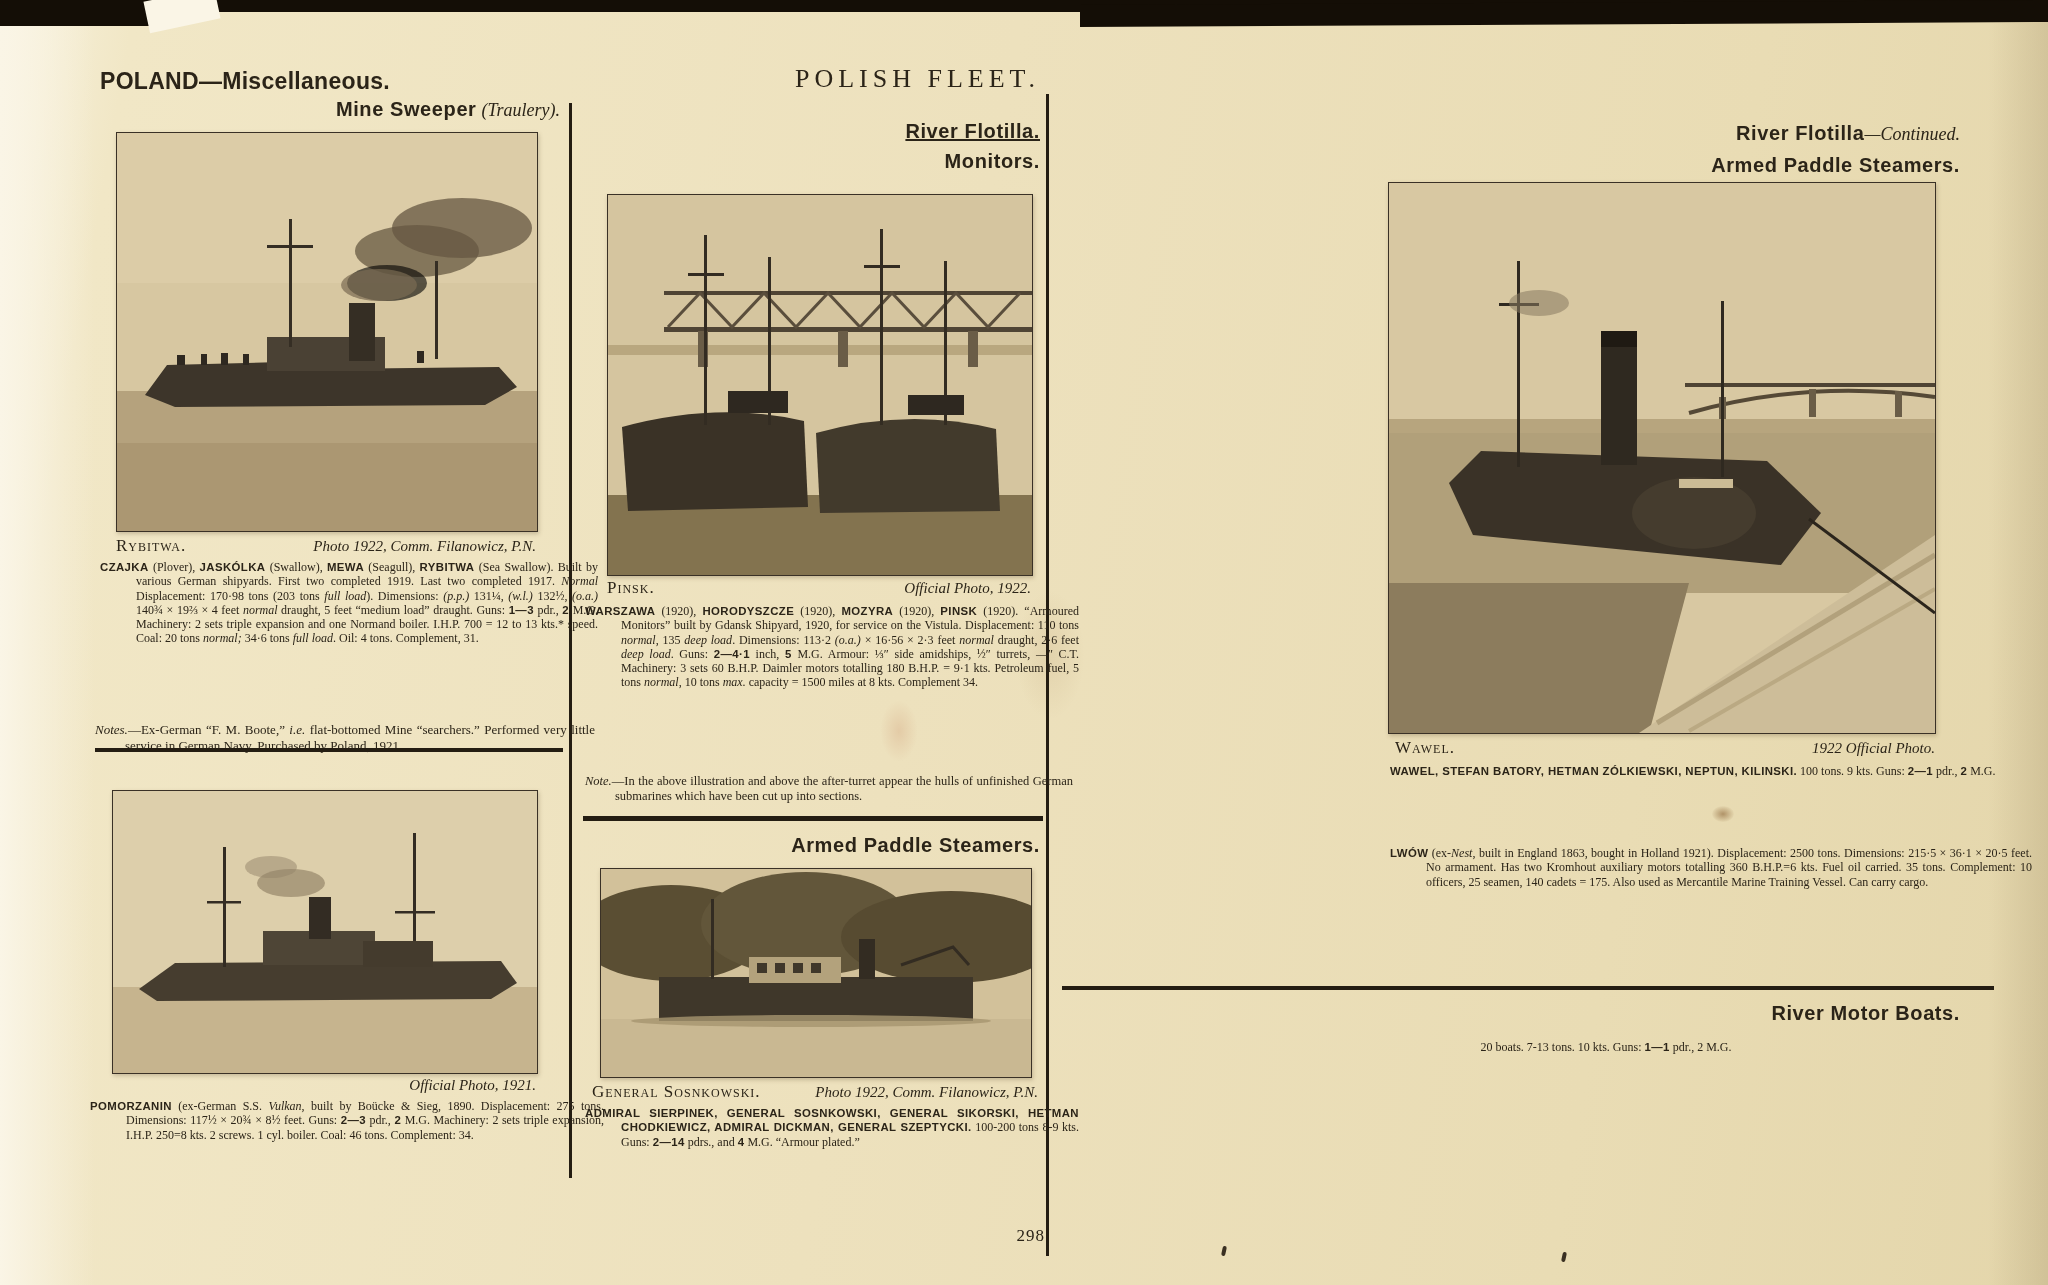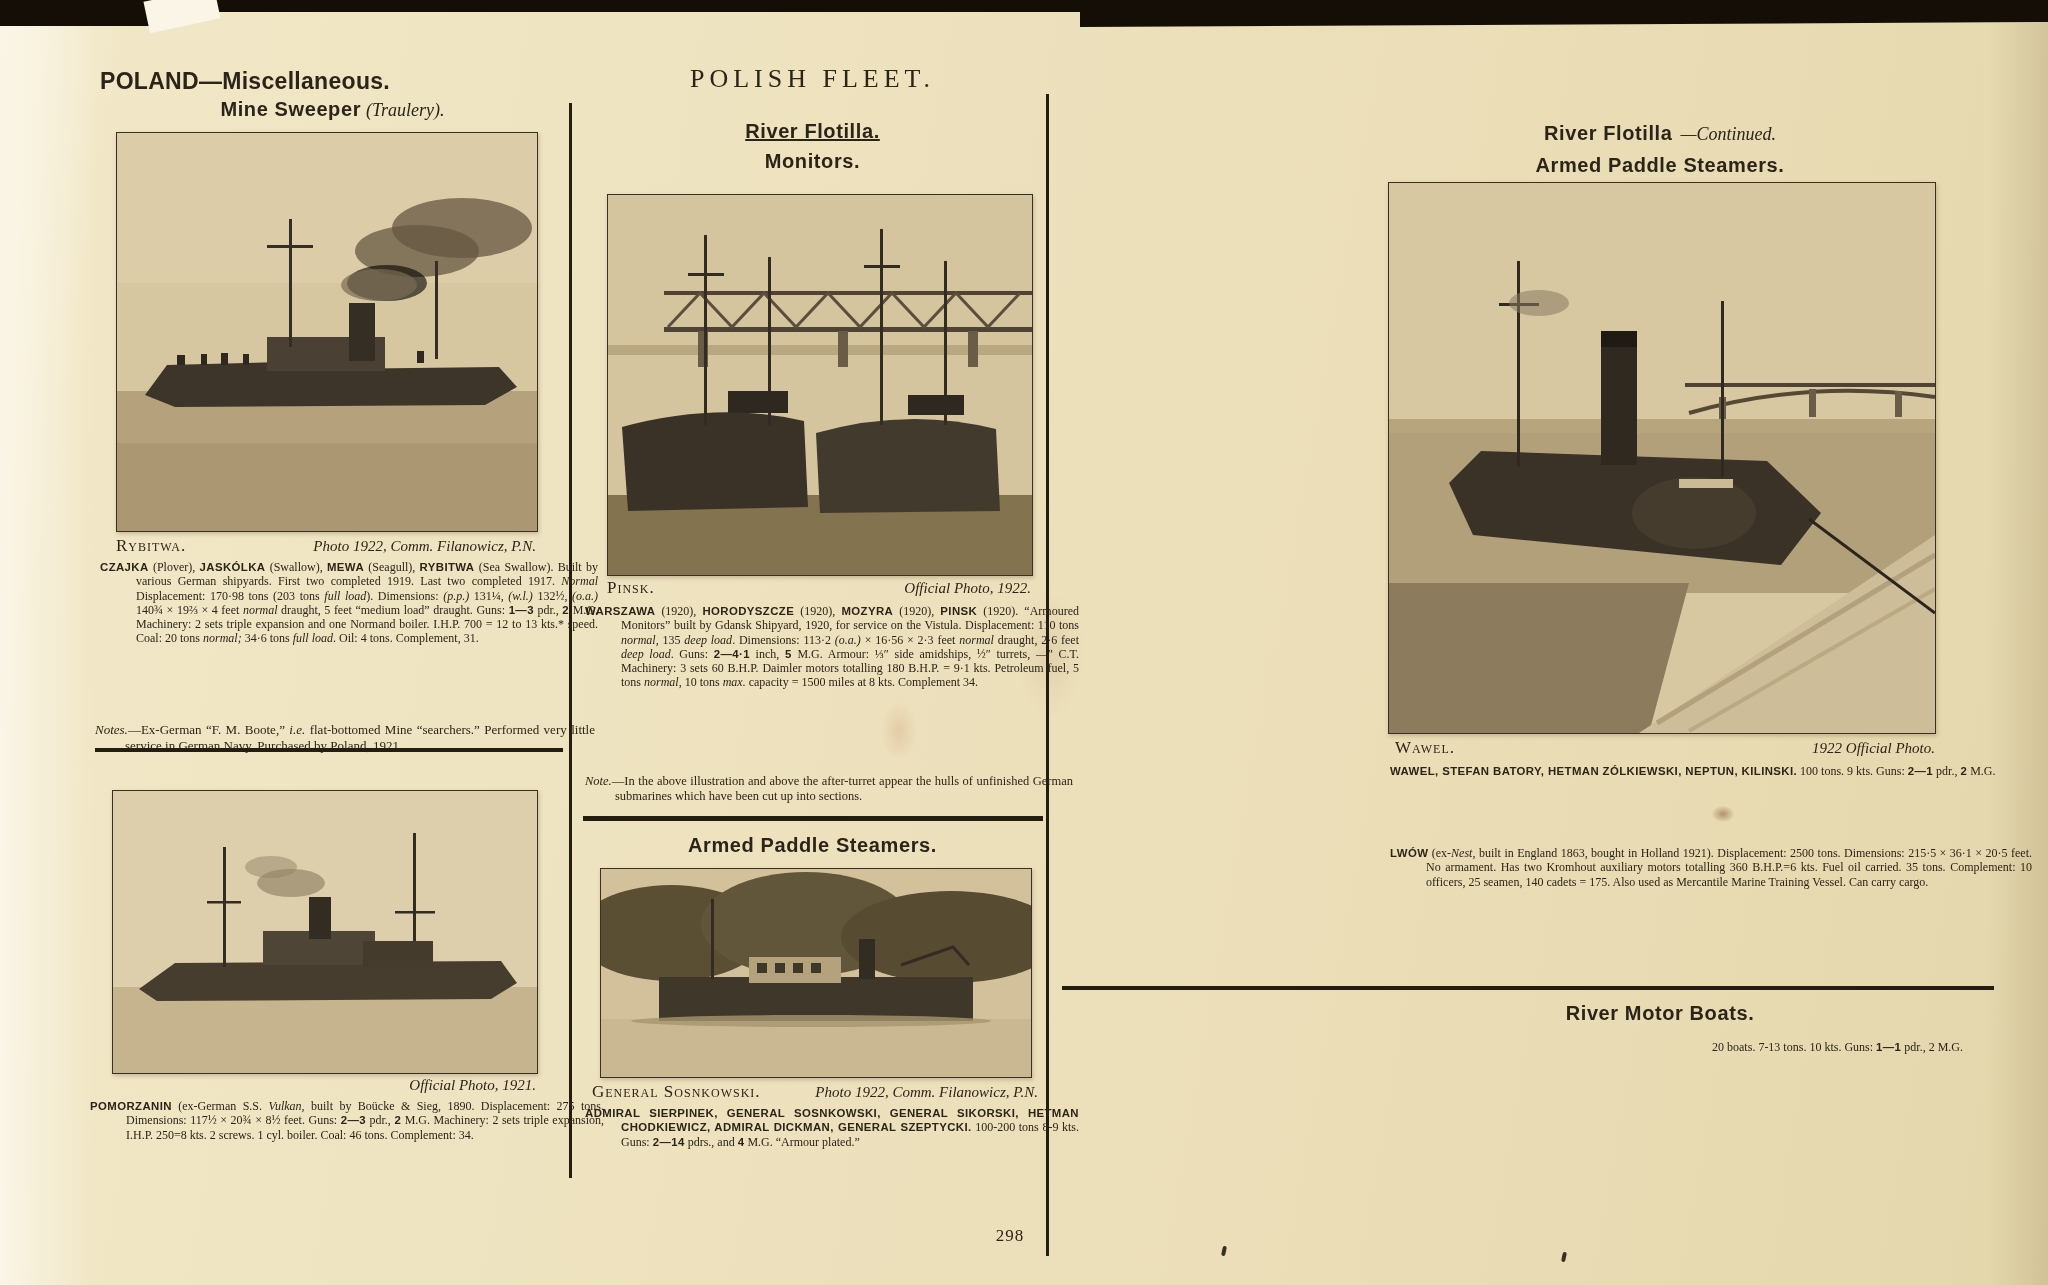--- a/index.html
+++ b/index.html
@@ -10,21 +10,21 @@
   }
   .edge-light{position:absolute;left:0;top:0;width:95px;height:100%;
     background:linear-gradient(to right,#faf5e6 0%,rgba(250,245,230,0) 100%);}
   .edge-dark{position:absolute;right:0;top:0;width:60px;height:100%;
     background:linear-gradient(to left,rgba(120,100,60,.18),rgba(120,100,60,0));}
   .scan-bar{position:absolute;background:#140e06;}
   .scan-notch{position:absolute;background:#faf5e6;}
   .vrule{position:absolute;width:3px;background:#241d12;}
   .hrule{position:absolute;background:#241d12;}
   .abs{position:absolute;}
-  .center{text-align:center;}
+  .center{text-align:right;}
   .header-left{font-family:"Liberation Sans","DejaVu Sans",sans-serif;font-weight:700;font-size:23px;letter-spacing:.3px;}
   .fleet-title{font-size:26px;letter-spacing:5px;}
   .sec-title{font-size:20px;}
   .h-bold{font-family:"Liberation Sans","DejaVu Sans",sans-serif;font-weight:700;letter-spacing:.6px;}
   .h-note{font-style:italic;font-size:18px;margin-left:5px;}
   .photo{position:absolute;border:1px solid #3a3126;background:#cfbf9b;overflow:hidden;
     box-shadow:0 0 0 2px rgba(240,230,200,.55) inset, 1px 2px 4px rgba(80,60,30,.25);}
   .photo svg{display:block;}
   .cap-row{position:absolute;display:flex;justify-content:space-between;align-items:baseline;}
   .cap-name{font-variant:small-caps;font-size:17px;letter-spacing:1px;}
@@ -187,21 +187,21 @@
   </div>
   <div class="cap-row" style="left:592px;top:1082px;width:446px;">
     <span class="cap-name">General Sosnkowski.</span>
     <span class="cap-credit">Photo 1922, Comm. Filanowicz, P.N.</span>
   </div>
   <div class="para" style="left:585px;top:1106px;width:458px;"><span class="s-b">ADMIRAL SIERPINEK, GENERAL SOSNKOWSKI, GENERAL SIKORSKI, HETMAN CHODKIEWICZ, ADMIRAL DICKMAN, GENERAL SZEPTYCKI.</span><span class="s-n"> 100-200 tons  8-9 kts.  Guns: </span><span class="s-b">2—14</span><span class="s-n"> pdrs., and </span><span class="s-b">4</span><span class="s-n"> M.G. “Armour plated.”</span></div>
 
   <div class="abs page-number center" style="left:975px;top:1226px;width:70px;">298</div>
 
   <div class="abs sec-title center" style="left:1360px;top:122px;width:600px;">
-    <span class="h-bold">River Flotilla</span><span class="h-note" style="margin-left:8px;">—Continued.</span>
+    <span class="h-bold">River Flotilla</span><span class="h-note" style="margin-left:0;">—Continued.</span>
   </div>
   <div class="abs sec-title center" style="left:1360px;top:154px;width:600px;">
     <span class="h-bold">Armed Paddle Steamers.</span>
   </div>
 
   <div class="photo" style="left:1388px;top:182px;width:546px;height:550px;">
     <svg width="546" height="550" viewBox="0 0 546 550">
       <rect width="546" height="550" fill="#d8c8a2"></rect>
       <rect y="236" width="546" height="14" fill="#b7a57e"></rect>
       <rect x="296" y="200" width="250" height="4" fill="#4f4434"></rect>
@@ -232,15 +232,15 @@
     <span class="cap-name">Wawel.</span>
     <span class="cap-credit">1922 Official Photo.</span>
   </div>
   <div class="para" style="left:1390px;top:764px;width:606px;"><span class="s-b">WAWEL, STEFAN BATORY, HETMAN ZÓLKIEWSKI, NEPTUN, KILINSKI.</span><span class="s-n"> 100 tons.  9 kts.  Guns: </span><span class="s-b">2—1</span><span class="s-n"> pdr., </span><span class="s-b">2</span><span class="s-n"> M.G.</span></div>
   <div class="para" style="left:1390px;top:846px;width:606px;"><span class="s-b">LWÓW</span><span class="s-n"> (ex-</span><span class="s-i">Nest</span><span class="s-n">, built in England 1863, bought in Holland 1921). Displacement: 2500 tons. Dimensions: 215·5 × 36·1 × 20·5 feet. No armament. Has two Kromhout auxiliary motors totalling 360 B.H.P.=6 kts. Fuel oil carried. 35 tons. Complement: 10 officers, 25 seamen, 140 cadets = 175. Also used as Mercantile Marine Training Vessel. Can carry cargo.</span></div>
 
   <div class="hrule" style="left:1062px;top:986px;width:932px;height:4px;"></div>
   <div class="abs sec-title center" style="left:1360px;top:1002px;width:600px;">
     <span class="h-bold">River  Motor  Boats.</span>
   </div>
-  <div class="para para-plain" style="left:1363px;top:1040px;width:600px;text-align:right;"><span class="s-n">20 boats.  7-13 tons.  10 kts.  Guns: </span><span class="s-b">1—1</span><span class="s-n"> pdr., 2 M.G.</span></div>
+  <div class="para para-plain" style="left:1306px;top:1040px;width:600px;text-align:center;"><span class="s-n">20 boats.  7-13 tons.  10 kts.  Guns: </span><span class="s-b">1—1</span><span class="s-n"> pdr., 2 M.G.</span></div>
 
 </div>
 
 </body></html>

